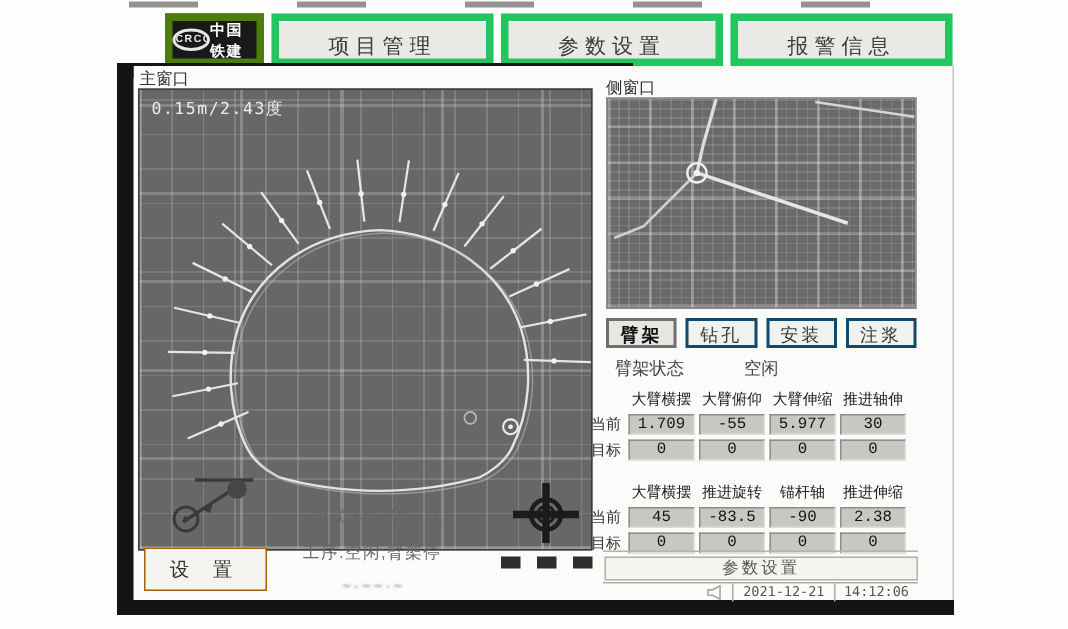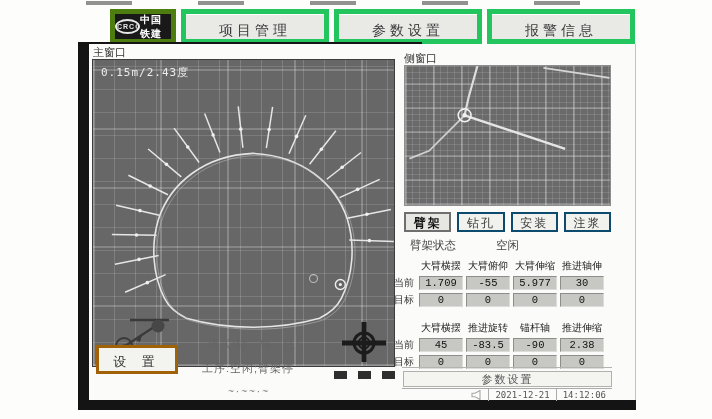--- a/index.html
+++ b/index.html
@@ -80,22 +80,22 @@
   #params-button { left:403px; top:371px; width:209px; height:16px; line-height:14px;
     text-align:center; font-size:11px; color:#555; background:#f4f4f1;
     border:1px solid #b0b0ad; letter-spacing:2px; }
   #status-bar { left:402px; top:388px; width:210px; height:13px; display:flex;
     justify-content:flex-end; border-top:1px solid #ababab; font-size:9px; color:#555; }
   .sb-cell { border-left:1px solid #ababab; padding:0 6px; line-height:12px;
     font-family:"DejaVu Sans Mono", monospace; white-space:nowrap; display:flex; align-items:center; }
 
   
   #drill-icon { left:110px; top:317px; width:62px; height:42px; }
-  #setup-button { left:96px; top:345px; width:82px; height:29px; line-height:27px;
-    text-align:center; background:#f3f3f0; border:3px solid #a16207; font-size:13px;
+  #setup-button { left:96px; top:365px; width:82px; height:29px; line-height:27px;
+    text-align:center; background:#f3f3f0; border:1px solid #a16207; font-size:13px;
     color:#333; letter-spacing:6px; }
   #mode-text { left:208px; top:337px; font-size:11px; color:#666; letter-spacing:1px; }
   #step-text { left:202px; top:361px; font-size:11px; color:#666; letter-spacing:1px; }
   #crosshair-icon { left:336px; top:320px; width:56px; height:48px; }
   #squares-row { left:334px; top:371px; width:62px; display:flex; gap:11px; }
   .sq { width:13px; height:8px; background:#2e2e2e; }
 
   #watermark { left:228px; top:386px; width:130px; font-size:10px; color:#6d6d6d;
     filter:blur(.7px); transform:skewX(-10deg); letter-spacing:2px; }
 </style>

